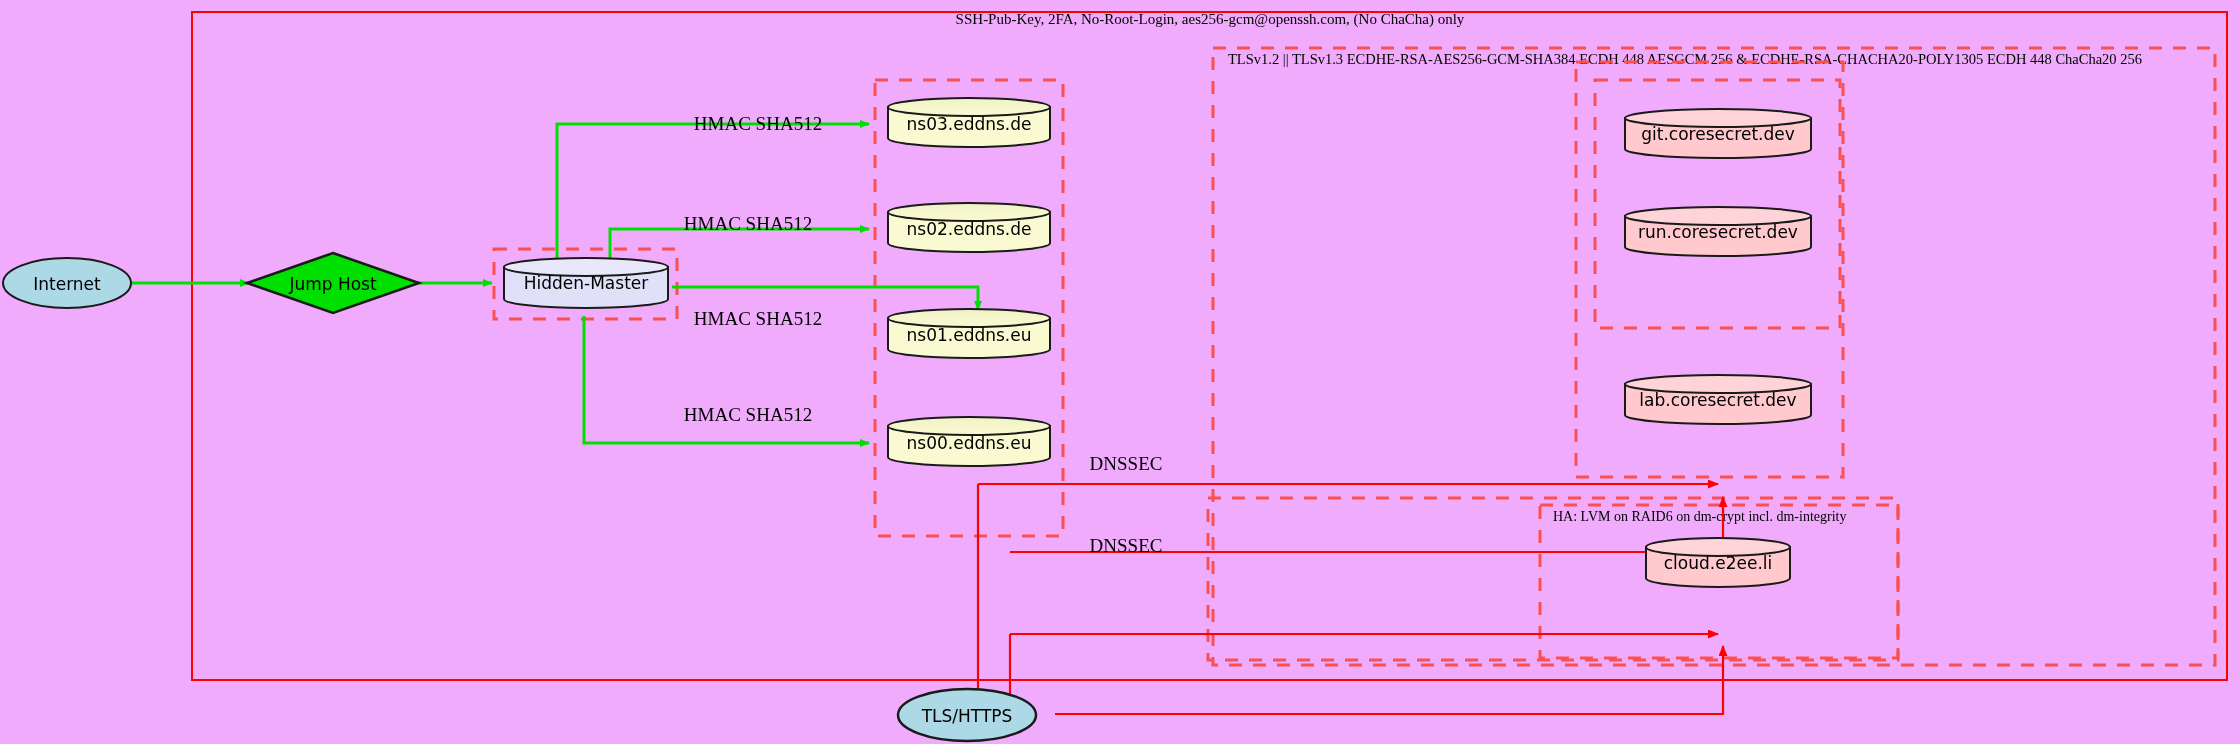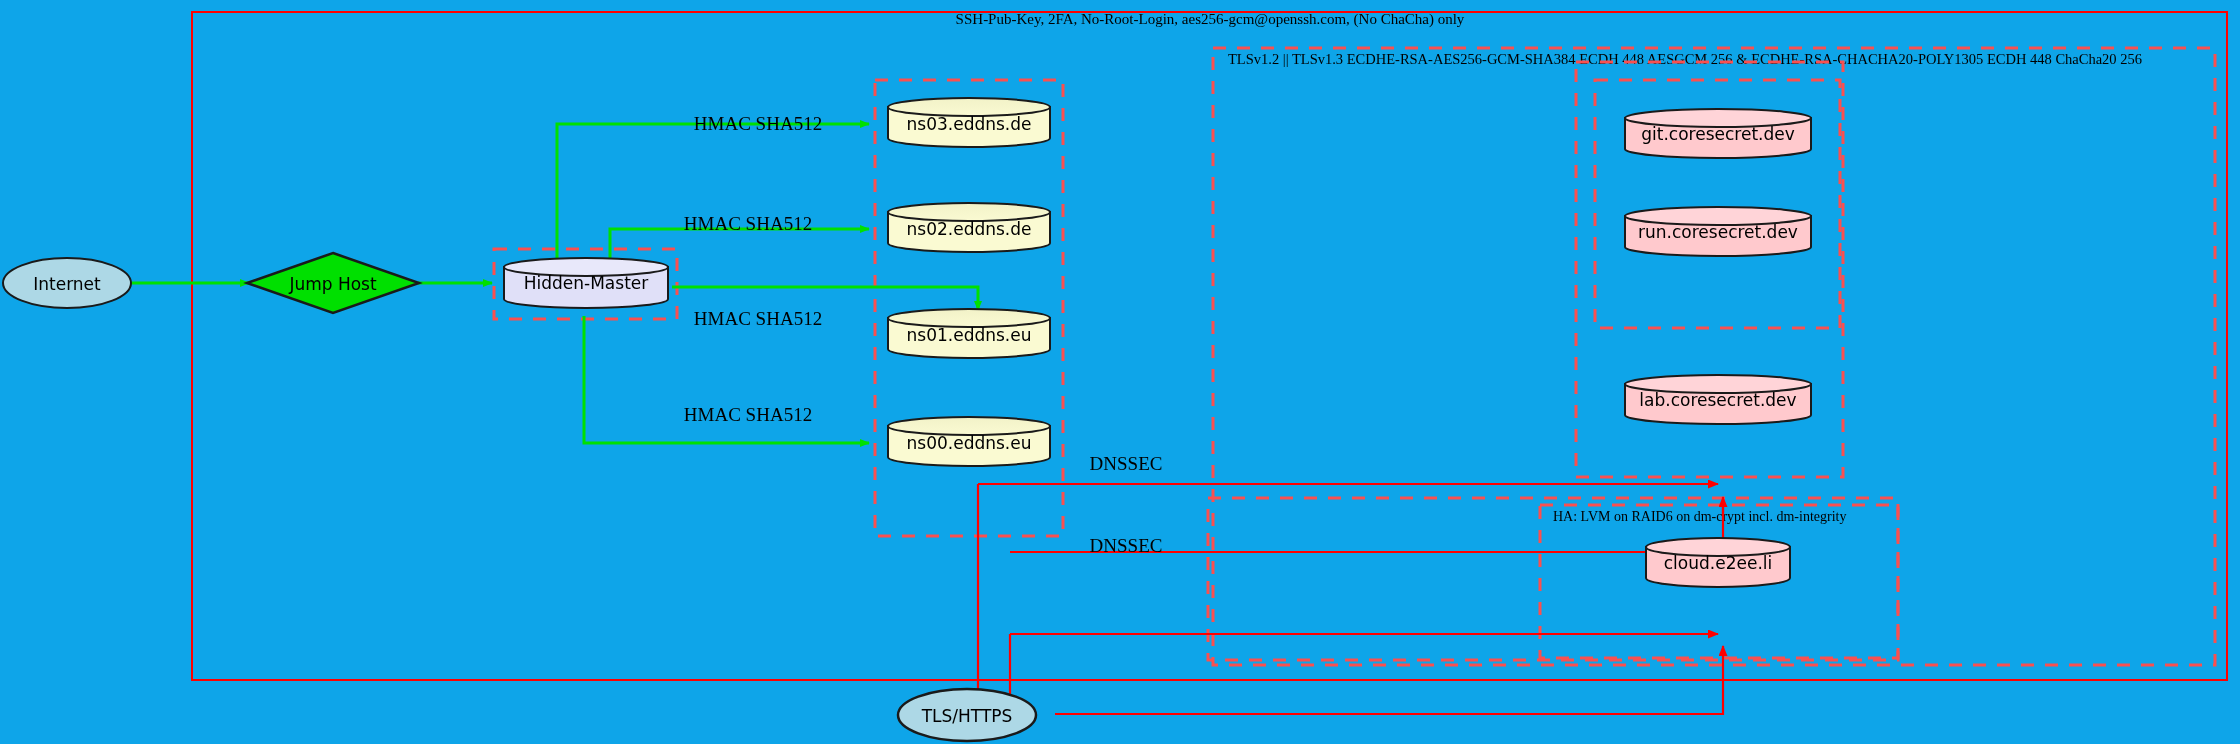--- a/index.html
+++ b/index.html
@@ -1,17 +1,17 @@
 <!DOCTYPE html>
 <html><head>
 <meta charset="utf-8">
 <style>
   html,body{margin:0;padding:0;background:#ffffff;}
   body{font-family:"Liberation Sans",sans-serif;}
-  #stage{position:relative;width:2240px;height:744px;background:#0ea5e9;overflow:hidden;}
+  #stage{position:relative;width:2240px;height:744px;background:#f0abfc;overflow:hidden;}
   svg{display:block;}
   .lbl-serif{font-family:"Liberation Serif",serif;fill:#000;}
   .lbl-sans{font-family:"DejaVu Sans",sans-serif;fill:#000;}
 </style>
 </head>
 <body>
 
 <div id="stage">
 <svg width="2240" height="744" viewBox="0 0 2240 744" xmlns="http://www.w3.org/2000/svg">
 

